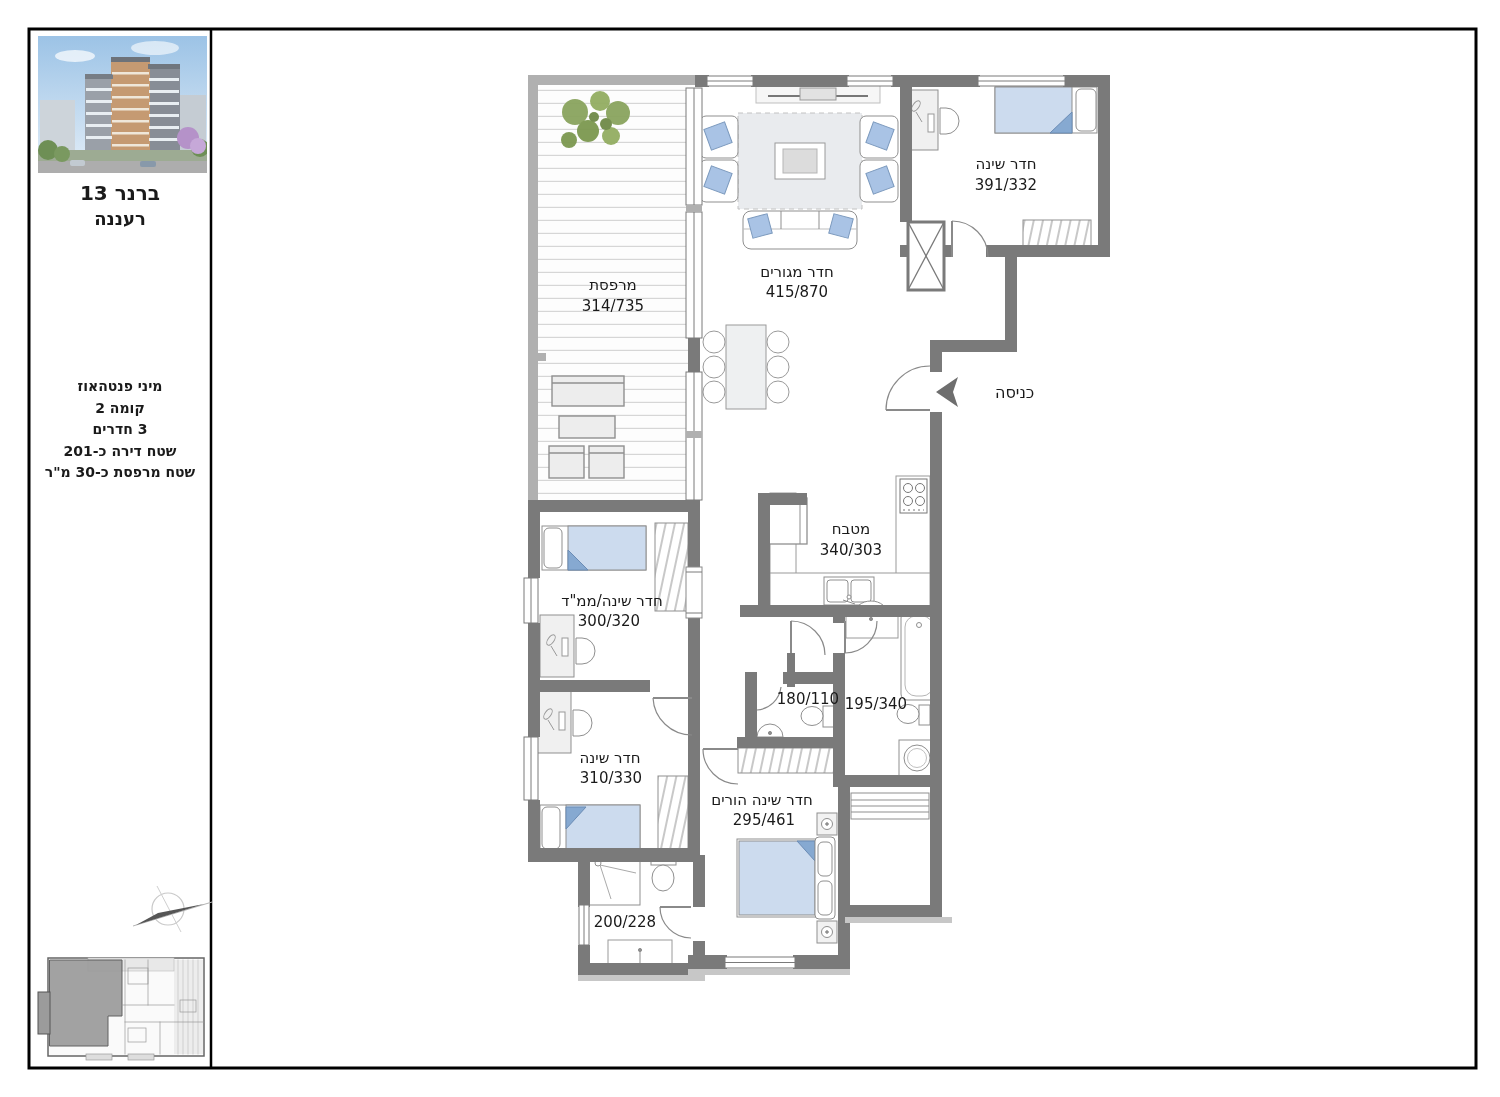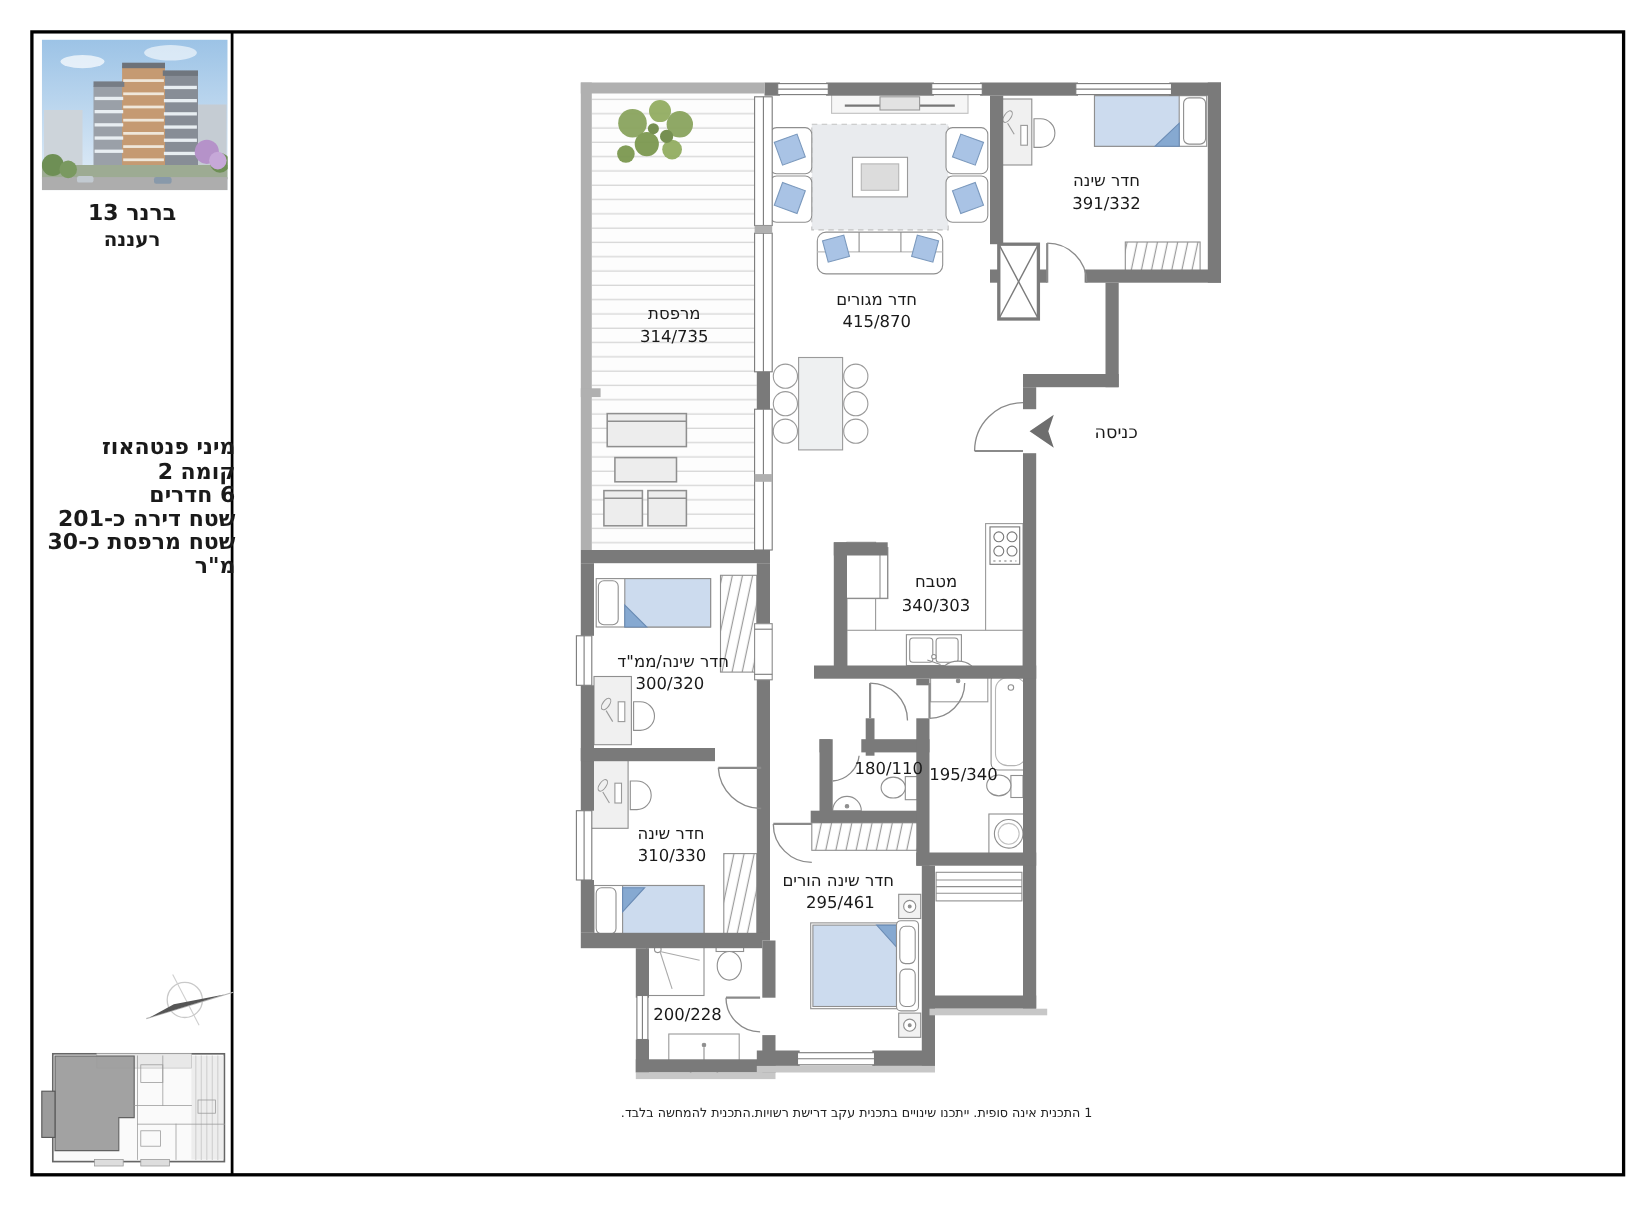--- a/index.html
+++ b/index.html
@@ -3,22 +3,22 @@
 <meta charset="utf-8">
 <style>
   html,body{margin:0;padding:0;background:#fff;}
   .page{position:relative;width:1500px;height:1097px;background:#fff;overflow:hidden;
         font-family:"DejaVu Sans","Liberation Sans",sans-serif;color:#1a1a1a;}
   svg{position:absolute;left:0;top:0;}
   .abs{position:absolute;}
   .caption{left:30px;top:180px;width:180px;text-align:center;font-weight:bold;
            font-size:20px;line-height:26px;direction:rtl;}
   .caption .city{font-size:18px;}
-  .info{left:26px;top:396px;width:188px;font-weight:bold;
-        font-size:20px;line-height:21.5px;direction:rtl;}
+  .info{left:26px;top:376px;width:188px;text-align:center;font-weight:bold;
+        font-size:14px;line-height:21.5px;direction:rtl;}
   .notes{right:507px;top:1004px;width:480px;text-align:right;direction:rtl;
          font-size:11.5px;line-height:15px;color:#222;}
   .notes span{display:block;}
 </style>
 </head>
 <body>
 
 <div class="page">
 
 <svg width="1500" height="1097" viewBox="0 0 1500 1097">
@@ -484,22 +484,21 @@
 </svg>
 
 <div class="abs caption">
   <div>ברנר 13</div>
   <div class="city">רעננה</div>
 </div>
 
 <div class="abs info">
   <div>מיני פנטהאוז</div>
   <div>קומה 2</div>
-  <div>6 חדרים</div>
+  <div>3 חדרים</div>
   <div>שטח דירה כ-201</div>
   <div>שטח מרפסת כ-30 מ"ר</div>
 </div>
 
 <div class="abs notes">
-  <span>1 התכנית אינה סופית. ייתכנו שינויים בתכנית עקב דרישת רשויות.התכנית להמחשה בלבד.</span>
 </div>
 
 </div>
 
 </body></html>

